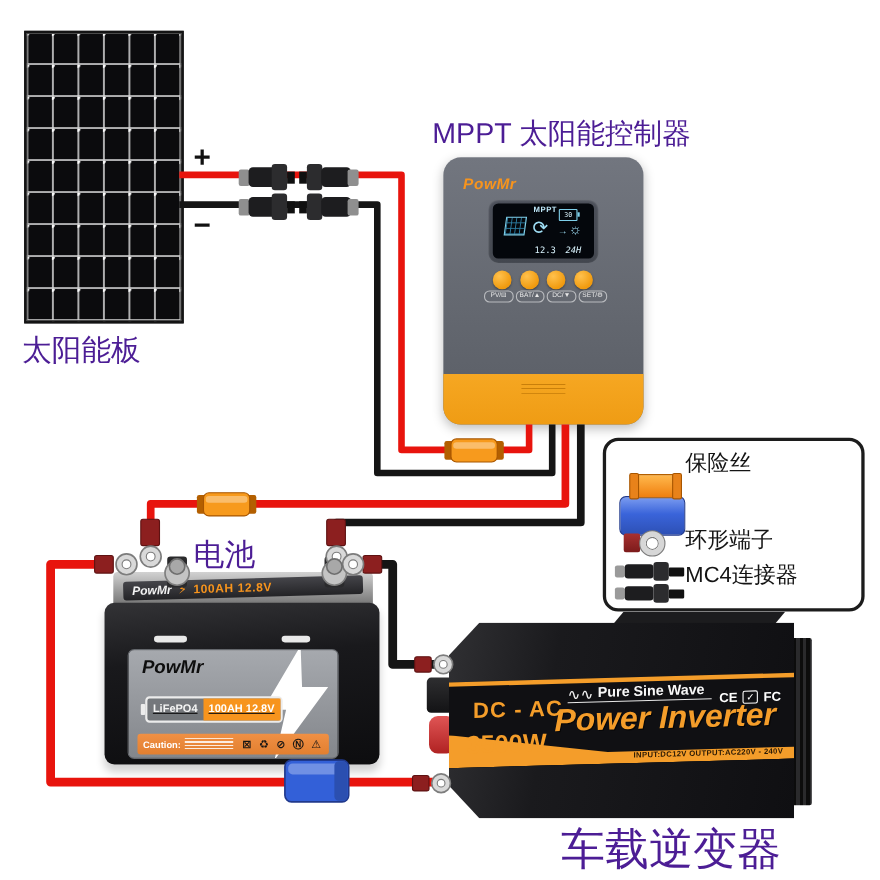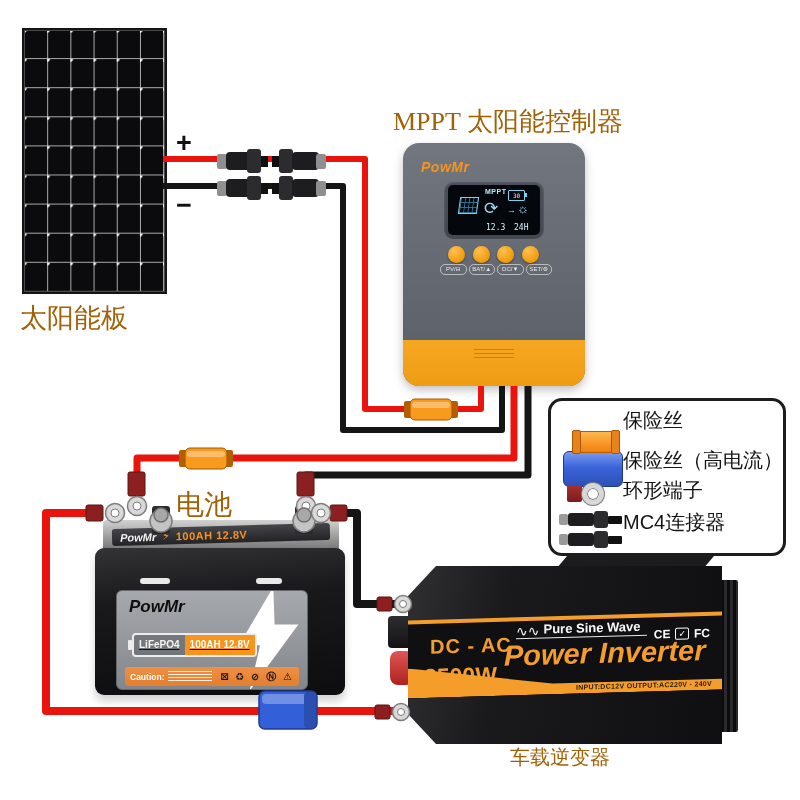--- a/index.html
+++ b/index.html
@@ -1,19 +1,19 @@
 <!DOCTYPE html>
 <html><head>
 <meta charset="utf-8">
 <style>
   html,body{margin:0;padding:0;background:#ffffff;}
   #canvas{position:relative;width:800px;height:800px;background:#ffffff;overflow:hidden;
           font-family:"Liberation Sans","DejaVu Sans",sans-serif;color:#111;}
   .abs{position:absolute;}
-  .cn-label{color:#a16207;font-weight:500;font-family:Liberation Serif, serif;}
+  .cn-label{color:#4c1d95;font-weight:500;}
 
   
   #solar-panel{left:22px;top:28px;width:141px;height:262px;background-color:#0b0b0d;
     border:2px solid #141414;box-shadow:inset 0 0 0 1px #4a4a4a;
     background-image:
       radial-gradient(circle at 0 0, rgba(255,255,255,.95) 2.2px, rgba(255,255,255,0) 3.2px),
       linear-gradient(90deg, rgba(215,215,215,.8) 1.4px, rgba(0,0,0,0) 1.4px),
       linear-gradient(0deg, rgba(215,215,215,.8) 1.4px, rgba(0,0,0,0) 1.4px);
     background-size:23.2px 29.1px;}
   #panel-label{left:20px;top:300px;font-size:27px;}
@@ -117,21 +117,21 @@
   #inv-dcac{position:absolute;left:22px;top:12px;color:#f49d2a;font-size:20px;font-weight:700;letter-spacing:1px;}
   #inv-watt{position:absolute;left:16px;top:40px;color:#f49d2a;font-size:23px;font-weight:700;}
   #inv-sine-row{position:absolute;left:108px;top:1px;display:flex;align-items:flex-end;gap:4px;border-bottom:1px solid #e8e8e8;padding:0 6px 1px 0;}
   #inv-sine-row .wave{color:#f2f2f2;font-size:14px;line-height:12px;}
   #inv-sine-row .txt{color:#f7f7f7;font-size:13px;font-weight:700;}
   #inv-name{position:absolute;left:96px;top:18px;color:#f49d2a;font-size:29px;font-weight:800;font-style:italic;
     text-shadow:1px 1px 0 rgba(0,0,0,.6);white-space:nowrap;}
   #inv-io{position:absolute;right:10px;bottom:3px;color:#2b1a05;font-size:7px;font-weight:700;letter-spacing:.3px;}
   #inv-certs{position:absolute;right:12px;top:10px;display:flex;gap:5px;color:#fff;font-weight:800;font-size:12px;align-items:center;}
   #inv-certs .chk{border:1px solid #fff;border-radius:2px;font-size:9px;line-height:10px;padding:0 2px;}
-  #inverter-label{left:510px;top:744px;font-size:20px;}
+  #inverter-label{left:510px;top:744px;font-size:40px;}
 
   
   #wires{left:0;top:0;z-index:5;pointer-events:none;}
   .layer{z-index:1;}
 </style>
 </head>
 <body>
 
 <div id="canvas">
 
@@ -148,21 +148,21 @@
     <div id="lcd-bezel">
       <div id="lcd-screen">
         <div id="lcd-solar"></div>
         <div class="lcd-txt" style="left:37px;top:3px;">MPPT</div>
         <div id="lcd-batt">30</div>
         <div id="lcd-cycle">⟳</div>
         <div id="lcd-arrow">→</div>
         <div id="lcd-bulb">☼</div>
         <div class="lcd-val" style="left:11px;top:38px;margin-top:40px;">0.0</div>
         <div class="lcd-val" style="left:38px;top:38px;">12.3</div>
-        <div class="lcd-val" style="left:66px;top:38px;">24H</div>
+        <div class="lcd-val" style="left:66px;top:38px;font-style:italic;">24H</div>
       </div>
     </div>
     <div class="ctrl-btn" style="left:45px;"></div>
     <div class="ctrl-btn" style="left:70px;"></div>
     <div class="ctrl-btn" style="left:94px;"></div>
     <div class="ctrl-btn" style="left:119px;"></div>
     <div id="pill-row">
       <div class="pill">PV/⊟</div>
       <div class="pill">BAT/▲</div>
       <div class="pill">DC/▼</div>
@@ -189,21 +189,20 @@
     </div>
     <div id="caution-strip">
       <span class="cap">Caution:</span>
       <span class="fine"></span>
       <span class="ic">⊠ ♻ ⊘ Ⓝ ⚠</span>
     </div>
   </div>
 
   <div class="abs layer" id="legend">
     <div class="legend-text" style="left:72px;top:6px;">保险丝</div>
-    <div class="legend-text" style="left:72px;top:46px;">保险丝（高电流）</div>
     <div class="legend-text" style="left:72px;top:76px;">环形端子</div>
     <div class="legend-text" style="left:72px;top:108px;">MC4连接器</div>
     <div class="fuse-ic" id="lg-fuse-blue"></div>
     <div class="fuse-ic" id="lg-fuse-orange"></div>
     <div class="abs" id="lg-ring"></div>
     <div class="abs" id="lg-ring-circle"></div>
     <div class="mc4-ic" style="left:8px;top:110px;">
       <span class="nut"></span>
         <span class="bod"></span>
         <span class="bul"></span>

